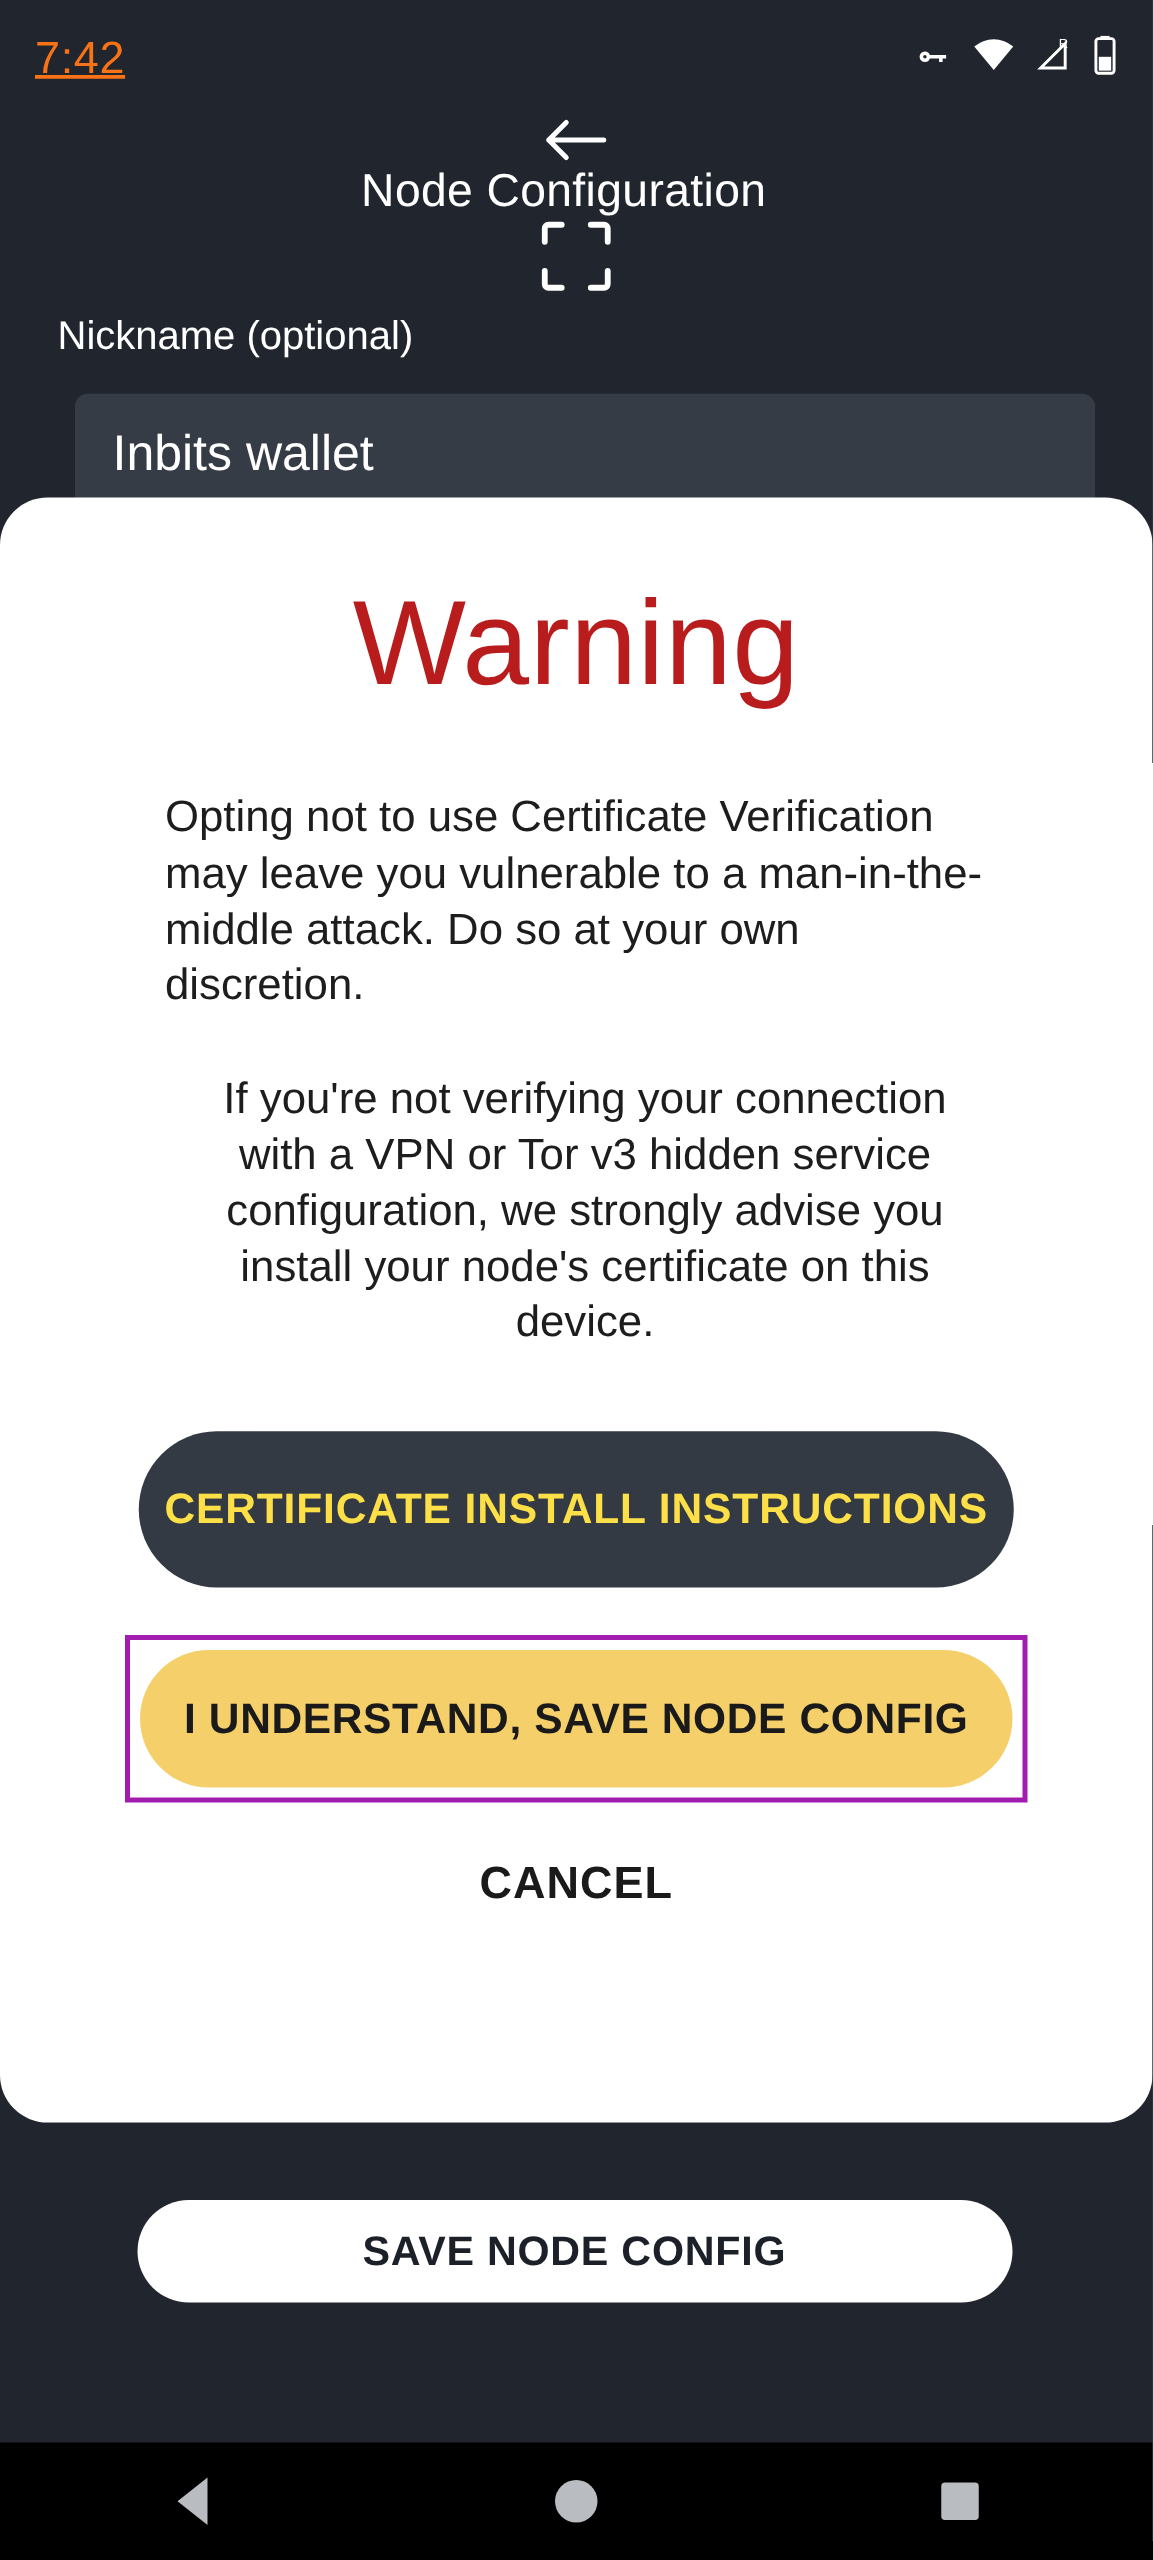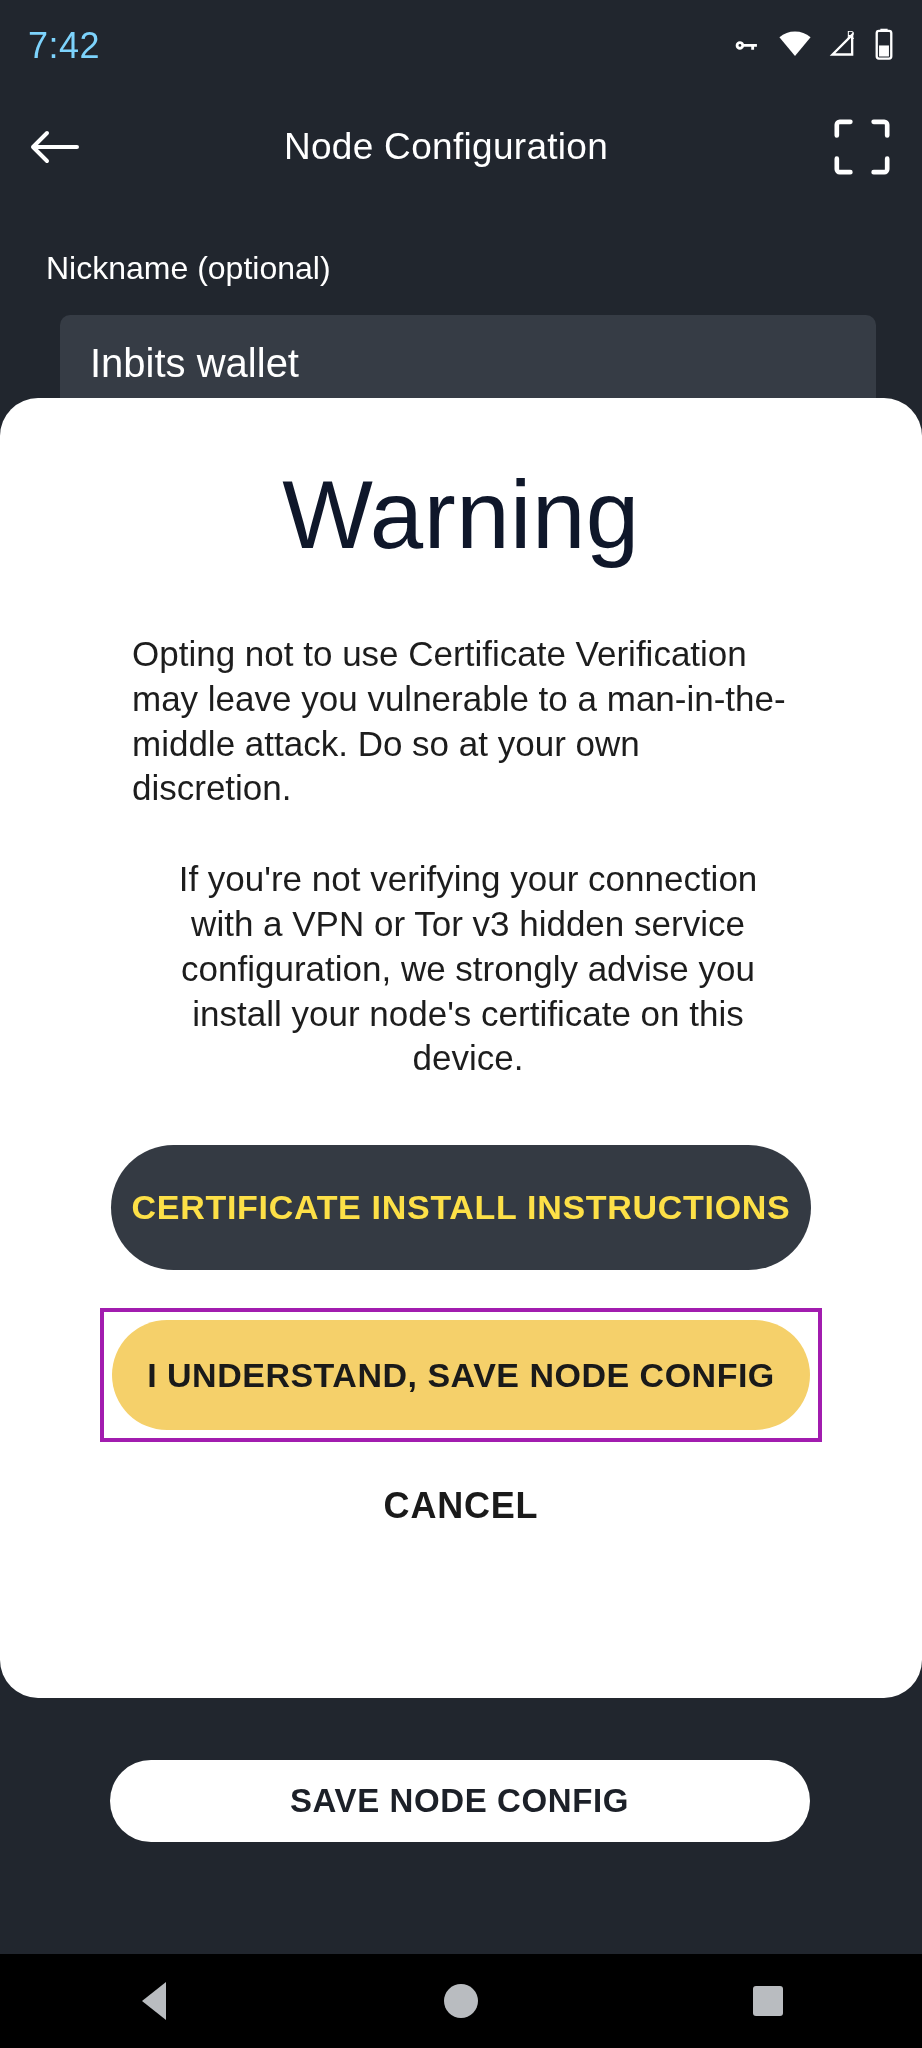--- a/index.html
+++ b/index.html
@@ -25,21 +25,22 @@
   #status-bar {
     position: absolute;
     top: 0; left: 0;
     width: 922px;
     height: 92px;
     display: flex;
     align-items: center;
     justify-content: space-between;
     padding: 18px 28px;
     box-sizing: border-box;
-    color: #7dd3fc;
+    color: #f97316;
+    text-decoration: underline;
   }
   #clock {
     font-size: 36px;
     letter-spacing: 0.5px;
   }
   .status-icons {
     display: flex;
     align-items: center;
     gap: 14px;
   }
@@ -47,20 +48,21 @@
 
   
   #app-bar {
     position: absolute;
     top: 92px; left: 0;
     width: 922px;
     height: 110px;
     display: flex;
     align-items: center;
     color: #ffffff;
+    flex-direction: column;
   }
   #back-btn {
     width: 110px;
     height: 110px;
     display: flex;
     align-items: center;
     justify-content: center;
   }
   #app-title {
     flex: 1;
@@ -174,21 +176,21 @@
     width: 922px;
     height: 1300px;
     background: #ffffff;
     border-radius: 38px 38px 38px 38px;
     box-sizing: border-box;
     padding: 0;
   }
   #dialog-title {
     text-align: center;
     font-size: 96px;
-    color: #0f172a;
+    color: #b91c1c;
     padding-top: 62px;
     letter-spacing: 0.5px;
   }
   .dialog-para {
     color: #1d1d1d;
     font-size: 35px;
     line-height: 1.28;
     margin: 0 auto;
   }
   #para1 {

